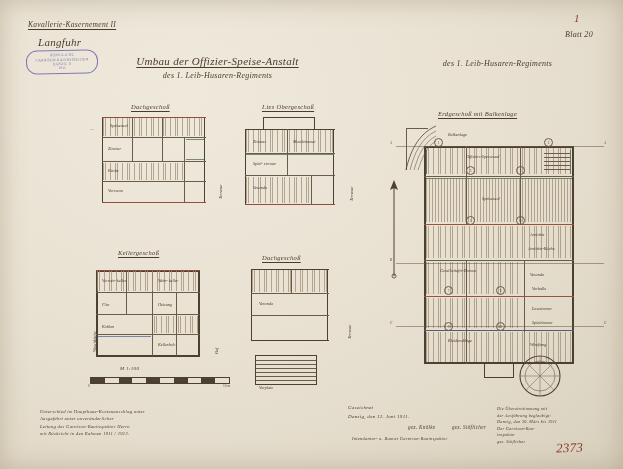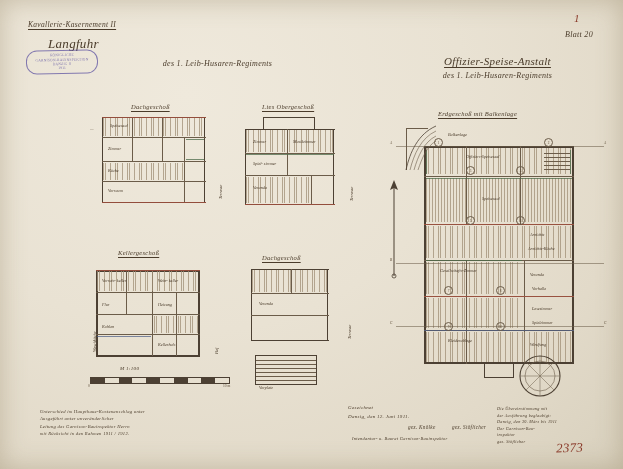--- a/index.html
+++ b/index.html
@@ -19,21 +19,21 @@
     box-shadow:inset 0 0 26px rgba(150,135,105,.45);
     pointer-events:none;
   }
   .ink{color:#3d3326;}
   .hand{font-family:"Liberation Serif", serif; font-style:italic; color:#4a3b2a;letter-spacing:.3px;}
   .ul{ text-decoration:underline; text-underline-offset:1.5px;}
 
   
   #hdr-left{position:absolute;left:28px;top:20px;}
   #hdr-left .l1{font-size:7.5px;}
-  #hdr-left .l2{font-size:13px;margin-top:7px;margin-left:20px;}
+  #hdr-left .l2{font-size:11px;margin-top:7px;margin-left:10px;}
   #stamp{
     position:absolute;left:26px;top:50px;width:70px;height:22px;
     border:1.1px solid #5a4fa0;border-radius:11px/11px;
     color:#5a4fa0;opacity:.72;
     display:flex;flex-direction:column;align-items:center;justify-content:center;
     transform:rotate(-1.2deg);
   }
   #stamp div{font-size:3.6px;line-height:1.25;letter-spacing:.2px;}
   #title-main{position:absolute;left:305px;top:28px;font-size:12px;}
   #blatt{position:absolute;left:565px;top:30px;font-size:8px;}
@@ -105,24 +105,24 @@
     <div>KÖNIGLICHE</div>
     <div>GARNISON-BAUINSPEKTION</div>
     <div>DANZIG  II</div>
     <div>1911</div>
   </div>
 
   <div id="blatt" class="hand ink">Blatt 20</div>
   <div id="blatt-num" class="hand">1</div>
 
   <div id="sub-left" class="hand ink">
+    <div class="sub1 ul">Umbau der Offizier-Speise-Anstalt</div>
     <div class="sub2">des 1. Leib-Husaren-Regiments</div>
   </div>
   <div id="sub-right" class="hand ink">
-    <div class="sub1 ul">Offizier-Speise-Anstalt</div>
     <div class="sub2">des 1. Leib-Husaren-Regiments</div>
   </div>
 
   <div class="plabel hand ink ul" style="left:131px;top:103px;">Dachgeschoß</div>
   <div class="plan" id="plan1" style="left:88px;top:113px;width:130px;height:105px;">
     <div class="wall" style="left:14px;top:4px;width:104px;height:1.4px;"></div>
     <div class="wall" style="left:14px;top:4px;width:1.4px;height:86px;"></div>
     <div class="wall" style="left:116px;top:4px;width:1.4px;height:86px;"></div>
     <div class="wall" style="left:14px;top:89px;width:104px;height:1.4px;"></div>
     <div class="wallL" style="left:14px;top:24px;width:104px;height:.9px;"></div>

